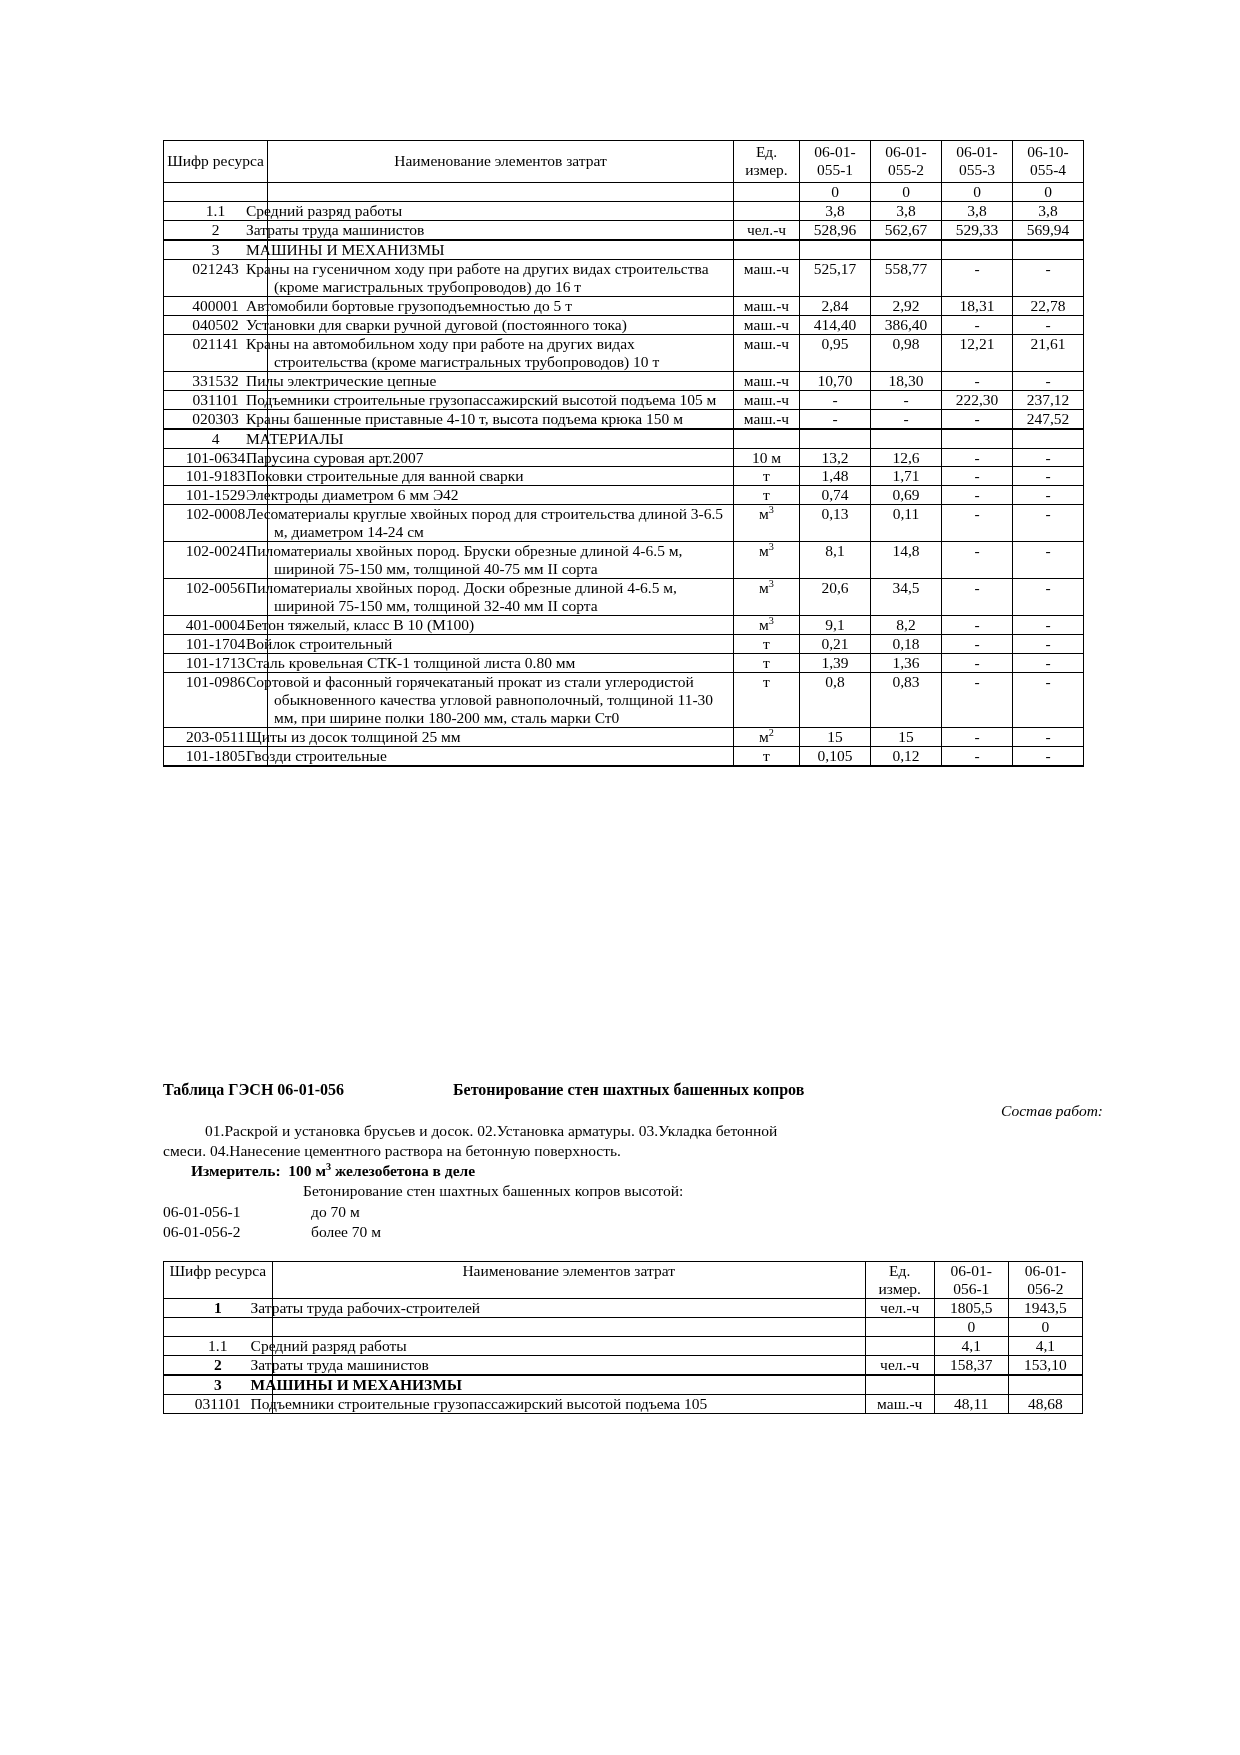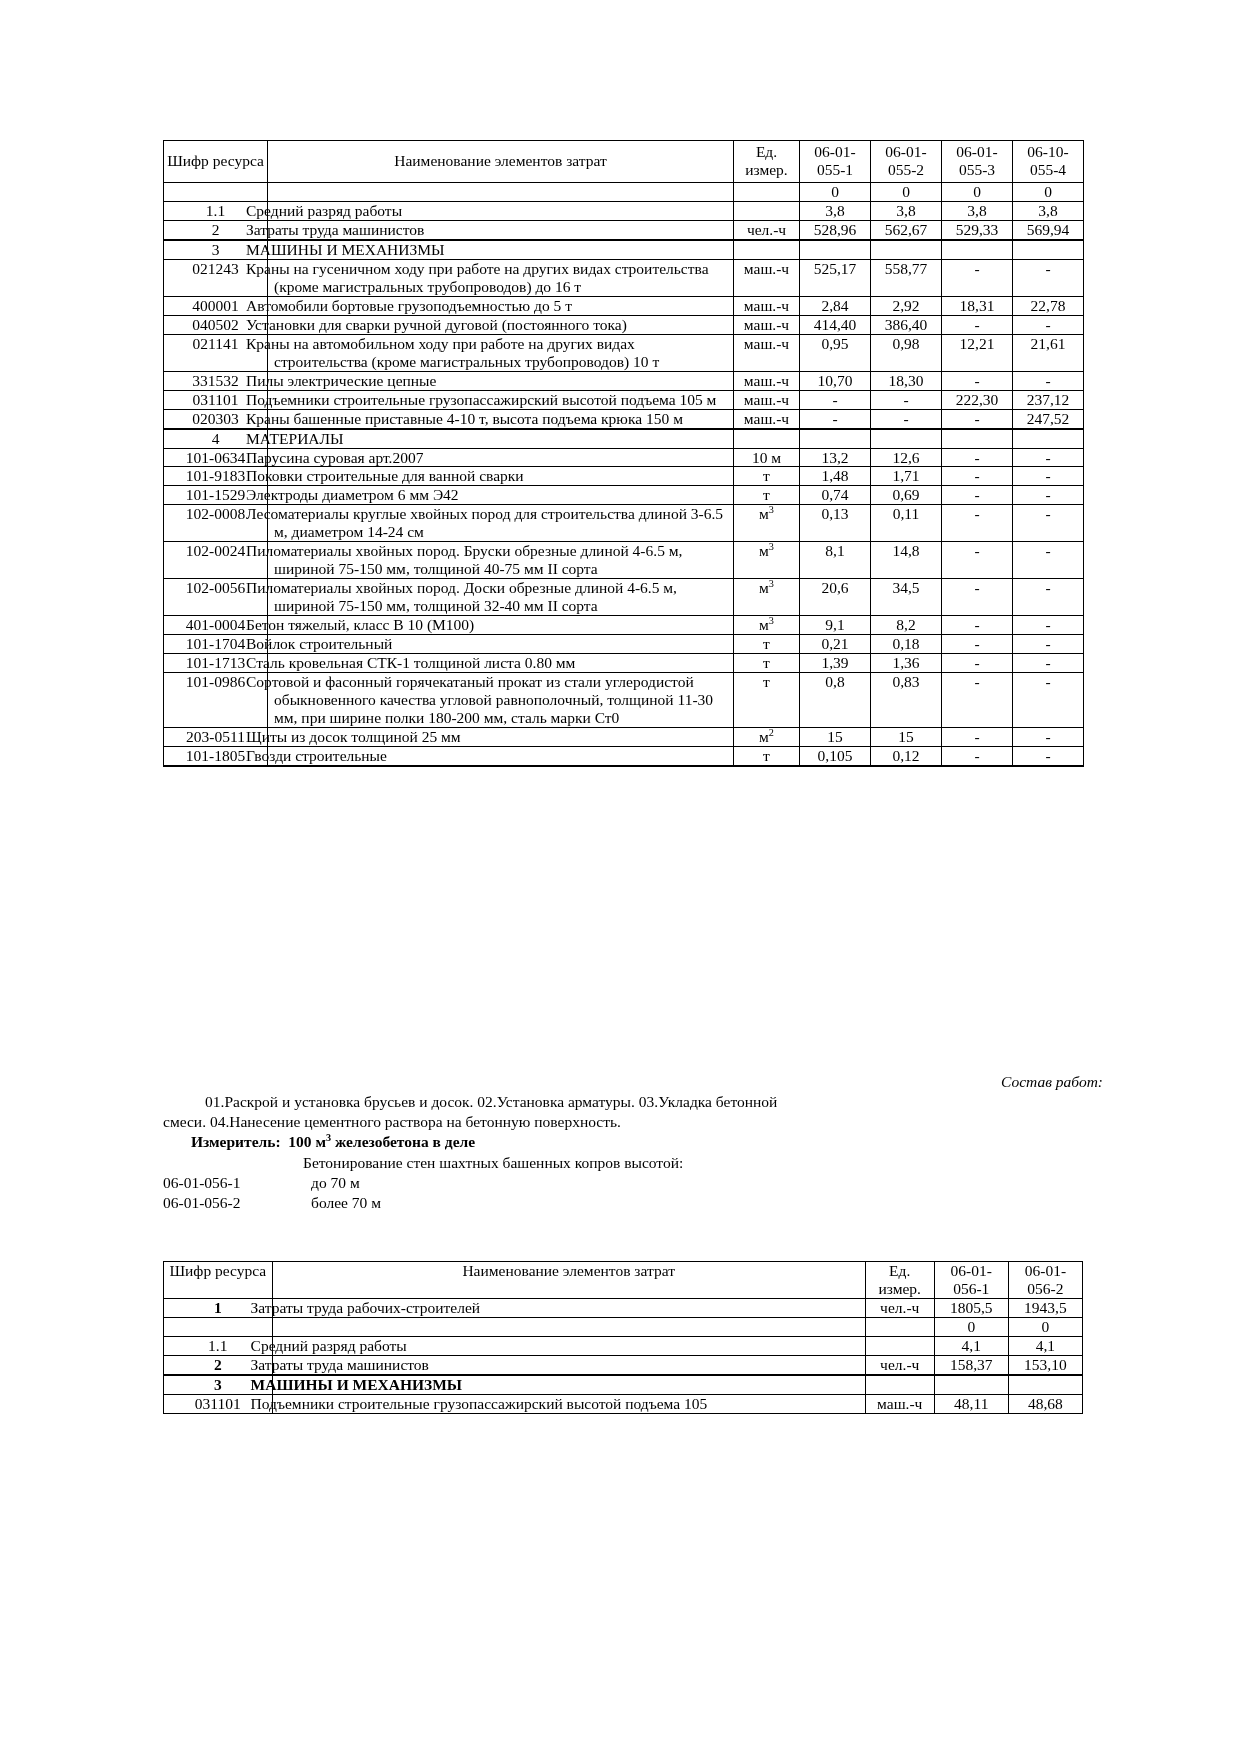--- a/index.html
+++ b/index.html
@@ -352,20 +352,23 @@
             <td class="c-num">0,105</td>
             <td class="c-num">0,12</td>
             <td class="c-num">-</td>
             <td class="c-num">-</td>
           </tr>
         </tbody>
     </table>
   </div>
 
   <div class="midblock">
+    <div class="hdr-row">
+      <span class="tbl-label">Таблица ГЭСН 06-01-056</span><span>Бетонирование стен шахтных башенных копров</span>
+    </div>
     <div class="center-line italic">Состав работ:</div>
     <div class="ind1">01.Раскрой и установка брусьев и досок. 02.Установка арматуры. 03.Укладка бетонной</div>
     <div>смеси. 04.Нанесение цементного раствора на бетонную поверхность.</div>
     <div class="meas">
       <span>Измеритель:</span>&nbsp;
       <span><span>100 м</span><sup>3</sup><span> железобетона в деле</span></span>
     </div>
     <div class="subcap">Бетонирование стен шахтных башенных копров высотой:</div>
     <div id="variants">
         <div class="codeline"><span class="code">06-01-056-1</span><span>до 70 м</span></div>

